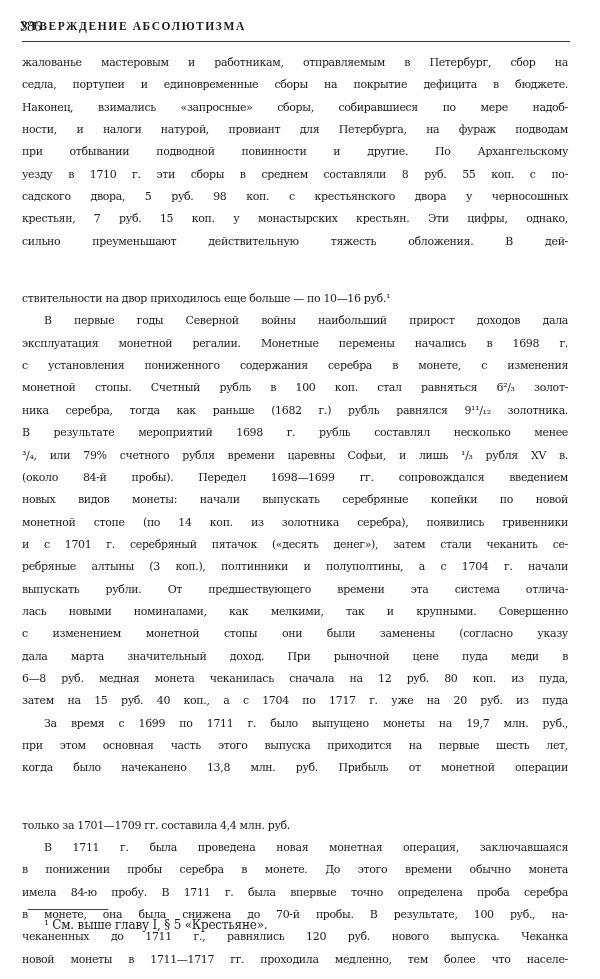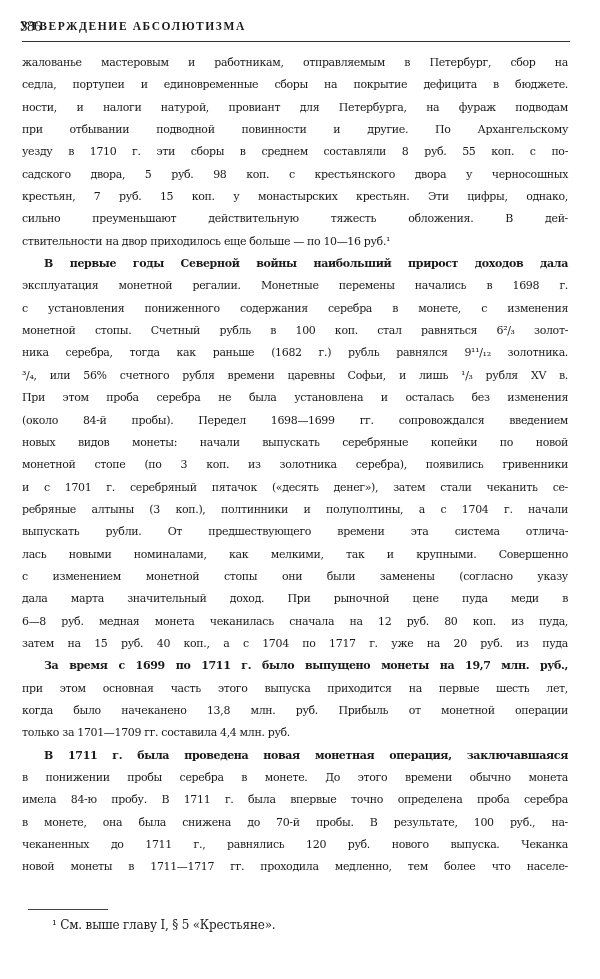--- a/index.html
+++ b/index.html
@@ -7,54 +7,55 @@
          font-family:"DejaVu Serif", "Liberation Serif", serif; }
   .header { position:absolute; left:20px; top:18px; width:550px; height:22px;font-family:Liberation Serif, serif; }
   .page-num { position:absolute; left:0; top:0; font-size:15px; letter-spacing:-0.5px; }
   .running-title { position:absolute; left:0; right:0; top:2px; text-align:left;
                    font-size:11.5px; letter-spacing:1.6px; font-weight:bold; }
   .header-rule { position:absolute; left:22px; top:41px; width:548px; height:0;
                  border-top:1.5px solid #333; }
   .body-text { position:absolute; left:22px; top:52px; width:546px; }
   .line { height:22.35px; line-height:22.35px; font-size:11px; white-space:nowrap;
           text-align:justify; text-align-last:justify; letter-spacing:-0.35px; }
-  .line.last { text-align-last:left; }
-  .line.indent { padding-left:22px;font-weight:bold; }
+  .line.last { text-align-last:left;margin-top:35px; }
+  .line.indent { padding-left:22px; }
   .fn-rule { position:absolute; left:28px; top:909px; width:80px; height:0; border-top:1px solid #444; }
-  .footnote { position:absolute; left:52px; top:916px; font-size:12px; line-height:18px; letter-spacing:-0.2px; }
+  .footnote { position:absolute; left:44px; top:916px; font-size:12px; line-height:18px; letter-spacing:-0.2px; }
 </style>
 </head>
 <body>
 
 <div class="header">
   <span class="page-num">386</span>
   <span class="running-title">УТВЕРЖДЕНИЕ АБСОЛЮТИЗМА</span>
 </div>
 <div class="header-rule"></div>
 
 <div class="body-text" id="body-text">
     <div class="line">жалованье мастеровым и работникам, отправляемым в Петербург, сбор на</div>
     <div class="line">седла, портупеи и единовременные сборы на покрытие дефицита в бюджете.</div>
+    <div class="line">Наконец, взимались «запросные» сборы, собиравшиеся по мере надоб-</div>
     <div class="line">ности, и налоги натурой, провиант для Петербурга, на фураж подводам</div>
     <div class="line">при отбывании подводной повинности и другие. По Архангельскому</div>
     <div class="line">уезду в 1710 г. эти сборы в среднем составляли 8 руб. 55 коп. с по-</div>
     <div class="line">садского двора, 5 руб. 98 коп. с крестьянского двора у черносошных</div>
     <div class="line">крестьян, 7 руб. 15 коп. у монастырских крестьян. Эти цифры, однако,</div>
     <div class="line">сильно преуменьшают действительную тяжесть обложения. В дей-</div>
     <div class="line last">ствительности на двор приходилось еще больше — по 10—16 руб.¹</div>
     <div class="line indent">В первые годы Северной войны наибольший прирост доходов дала</div>
     <div class="line">эксплуатация монетной регалии. Монетные перемены начались в 1698 г.</div>
     <div class="line">с установления пониженного содержания серебра в монете, с изменения</div>
     <div class="line">монетной стопы. Счетный рубль в 100 коп. стал равняться 6²/₃ золот-</div>
     <div class="line">ника серебра, тогда как раньше (1682 г.) рубль равнялся 9¹¹/₁₂ золотника.</div>
-    <div class="line">³/₄, или 56% счетного рубля времени царевны Софьи, и лишь ¹/₃ рубля XV в.</div>
-    <div class="line">При этом проба серебра не была установлена и осталась без изменения</div>
+    <div class="line">В результате мероприятий 1698 г. рубль составлял несколько менее</div>
+    <div class="line">³/₄, или 79% счетного рубля времени царевны Софьи, и лишь ¹/₃ рубля XV в.</div>
     <div class="line">(около 84-й пробы). Передел 1698—1699 гг. сопровождался введением</div>
     <div class="line">новых видов монеты: начали выпускать серебряные копейки по новой</div>
-    <div class="line">монетной стопе (по 3 коп. из золотника серебра), появились гривенники</div>
+    <div class="line">монетной стопе (по 14 коп. из золотника серебра), появились гривенники</div>
     <div class="line">и с 1701 г. серебряный пятачок («десять денег»), затем стали чеканить се-</div>
     <div class="line">ребряные алтыны (3 коп.), полтинники и полуполтины, а с 1704 г. начали</div>
     <div class="line">выпускать рубли. От предшествующего времени эта система отлича-</div>
     <div class="line">лась новыми номиналами, как мелкими, так и крупными. Совершенно</div>
     <div class="line">с изменением монетной стопы они были заменены (согласно указу</div>
     <div class="line">дала марта значительный доход. При рыночной цене пуда меди в</div>
     <div class="line">6—8 руб. медная монета чеканилась сначала на 12 руб. 80 коп. из пуда,</div>
     <div class="line">затем на 15 руб. 40 коп., а с 1704 по 1717 г. уже на 20 руб. из пуда</div>
     <div class="line indent">За время с 1699 по 1711 г. было выпущено монеты на 19,7 млн. руб.,</div>
     <div class="line">при этом основная часть этого выпуска приходится на первые шесть лет,</div>

